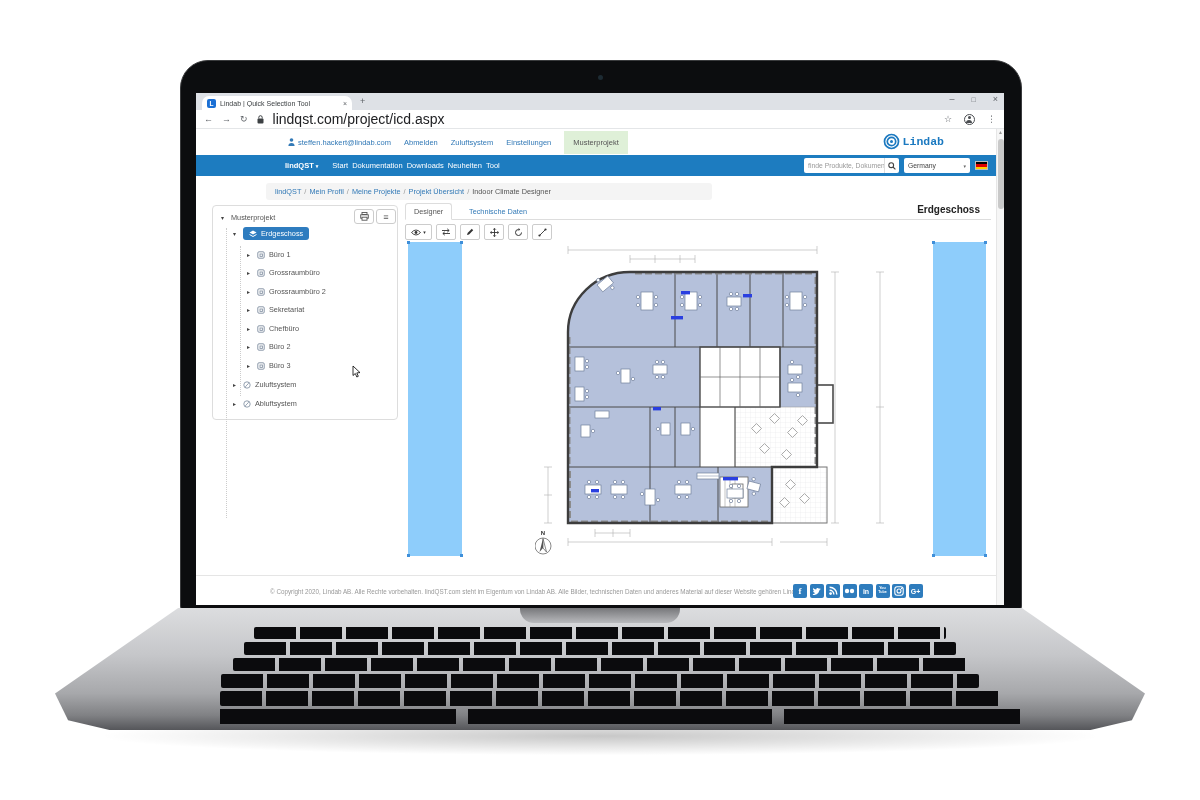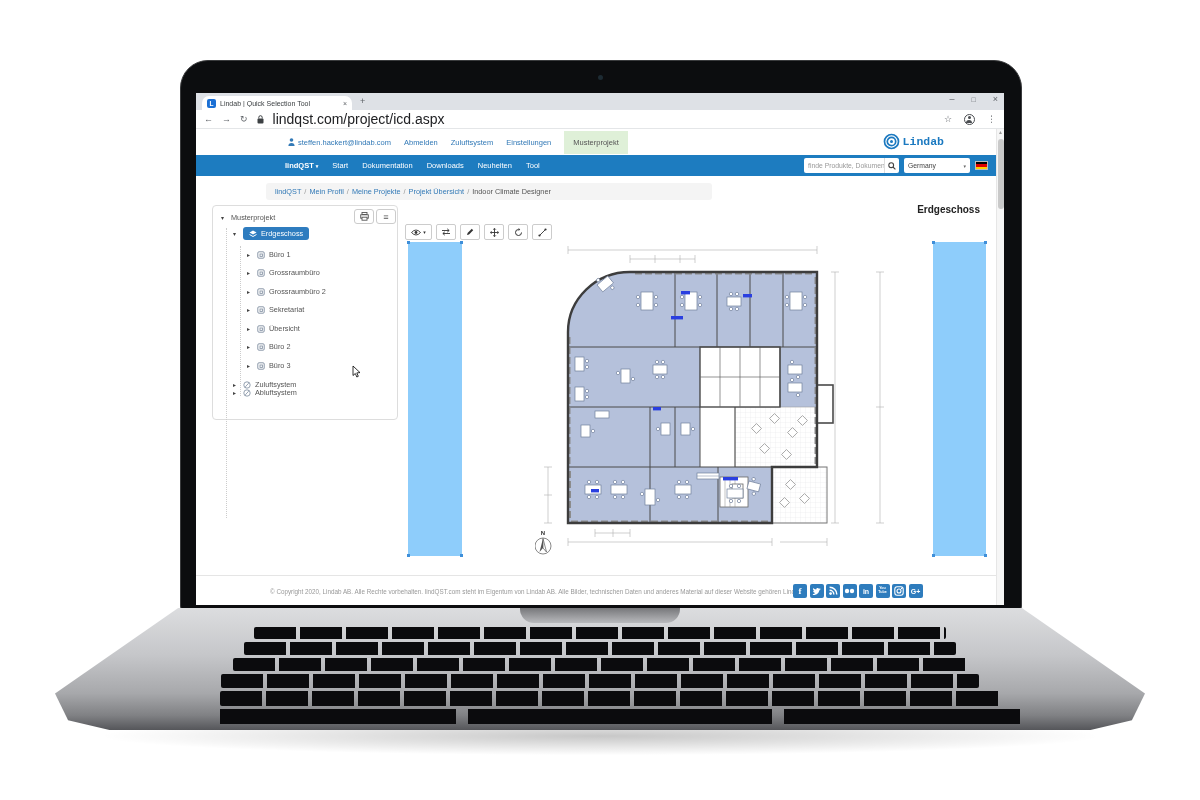--- a/index.html
+++ b/index.html
@@ -46,21 +46,21 @@
   
   #site-header { left:12px; top:36px; width:800px; height:26px; background:#fff; }
   #hdr-left { left:80px; top:0; height:26px; display:flex; align-items:center; gap:13px; }
   .hlink { color:#337ab7; font-size:7.5px; white-space:nowrap; }
   #active-project { background:#dff0d8; color:#555; padding:7px 9px; font-size:7.5px; }
   #logo { right:64px; top:4px; display:flex; align-items:center; gap:3px; }
   #logo-text { color:#1b79c0; font-weight:bold; font-size:11.5px;font-family:Liberation Mono, monospace; }
 
   
   #navbar { left:0; top:62px; width:800px; height:21px; background:#1d7cc0; display:flex; align-items:center; }
-  .nav-item { color:#fff; font-size:7.5px; margin-right:14px; white-space:nowrap; }
+  .nav-item { color:#fff; font-size:7.5px; margin-right:4px; white-space:nowrap; }
   #nav-brand { font-weight:bold; margin-left:89px; margin-right:14px; color:#fff; font-size:7.5px; }
   #nav-right { margin-left:auto; margin-right:8px; display:flex; align-items:center; gap:5px; }
   #search-box { width:95px; height:15px; background:#fff; border-radius:2px; display:flex; align-items:center; }
   #search-input { font-size:6.8px; color:#999; padding-left:4px; flex:1; white-space:nowrap; overflow:hidden; }
   #search-btn { width:15px; height:15px; border-left:1px solid #ddd; display:flex; align-items:center; justify-content:center; }
   #country-select { width:66px; height:15px; background:#fff; border-radius:2px; display:flex; align-items:center;
     font-size:6.8px; color:#444; padding:0 4px; justify-content:space-between; }
   #flag-de { width:13px; height:9px; border:0.5px solid #bbb;
     background:linear-gradient(#000 0 33%, #d00 33% 66%, #ffce00 66% 100%); }
 
@@ -304,21 +304,21 @@
       <span>Sekretariat</span>
     </div>
     <div class="trow" style="left:34px;top:118px">
       <span class="caret">▸</span>
       <span class="ticon">
           <svg width="8" height="8" viewBox="0 0 8 8">
             <rect x="0.8" y="0.8" width="6.4" height="6.4" rx="1.2" fill="none" stroke="#8a97a8" stroke-width="1"></rect>
             <rect x="3" y="3" width="2.4" height="2.4" fill="none" stroke="#8a97a8" stroke-width="0.9"></rect>
           </svg>
         </span>
-      <span>Übersicht</span>
+      <span>Chefbüro</span>
     </div>
     <div class="trow" style="left:34px;top:136px">
       <span class="caret">▸</span>
       <span class="ticon">
           <svg width="8" height="8" viewBox="0 0 8 8">
             <rect x="0.8" y="0.8" width="6.4" height="6.4" rx="1.2" fill="none" stroke="#8a97a8" stroke-width="1"></rect>
             <rect x="3" y="3" width="2.4" height="2.4" fill="none" stroke="#8a97a8" stroke-width="0.9"></rect>
           </svg>
         </span>
       <span>Büro 2</span>
@@ -337,38 +337,42 @@
     <div class="trow" style="left:20px;top:174px">
       <span class="caret">▸</span>
       <span class="ticon">
           <svg width="8" height="8" viewBox="0 0 8 8">
             <circle cx="4" cy="4" r="3.2" fill="none" stroke="#8a97a8" stroke-width="0.9"></circle>
             <path d="M4 4 C5.5 2.5 6 2 5.5 1.2 M4 4 C2.5 5.5 2 6 2.5 6.8" fill="none" stroke="#8a97a8" stroke-width="0.9"></path>
           </svg>
         </span>
       <span>Zuluftsystem</span>
     </div>
-    <div class="trow" style="left:20px;top:182px">
+    <div class="trow" style="left:20px;top:193px">
       <span class="caret">▸</span>
       <span class="ticon">
           <svg width="8" height="8" viewBox="0 0 8 8">
             <circle cx="4" cy="4" r="3.2" fill="none" stroke="#8a97a8" stroke-width="0.9"></circle>
             <path d="M4 4 C5.5 2.5 6 2 5.5 1.2 M4 4 C2.5 5.5 2 6 2.5 6.8" fill="none" stroke="#8a97a8" stroke-width="0.9"></path>
           </svg>
         </span>
       <span>Abluftsystem</span>
     </div>
   </div>
 
   <div class="abs" style="left:156px;top:272px">
     <svg width="9" height="13" viewBox="0 0 9 13">
         <path d="M1 1 L1 10.5 L3.3 8.5 L4.8 12 L6.3 11.3 L4.8 7.9 L8 7.6 Z" fill="#fff" stroke="#000" stroke-width="0.8"></path>
       </svg>
   </div>
 
+  <div id="tabs-row" class="abs">
+    <div id="tab-designer">Designer</div>
+    <div id="tab-tech">Technische Daten</div>
+  </div>
   <div id="floor-title" class="abs">Erdgeschoss</div>
 
   <div id="toolbar" class="abs">
     <div class="tool-btn" style="min-width:27px">
       <svg width="10" height="7" viewBox="0 0 10 7">
           <path d="M0.5 3.5 Q5 -1.5 9.5 3.5 Q5 8.5 0.5 3.5 Z" fill="none" stroke="#333" stroke-width="0.9"></path>
           <circle cx="5" cy="3.5" r="1.4" fill="#333"></circle>
         </svg>
       <span class="caret">▾</span>
     </div>

